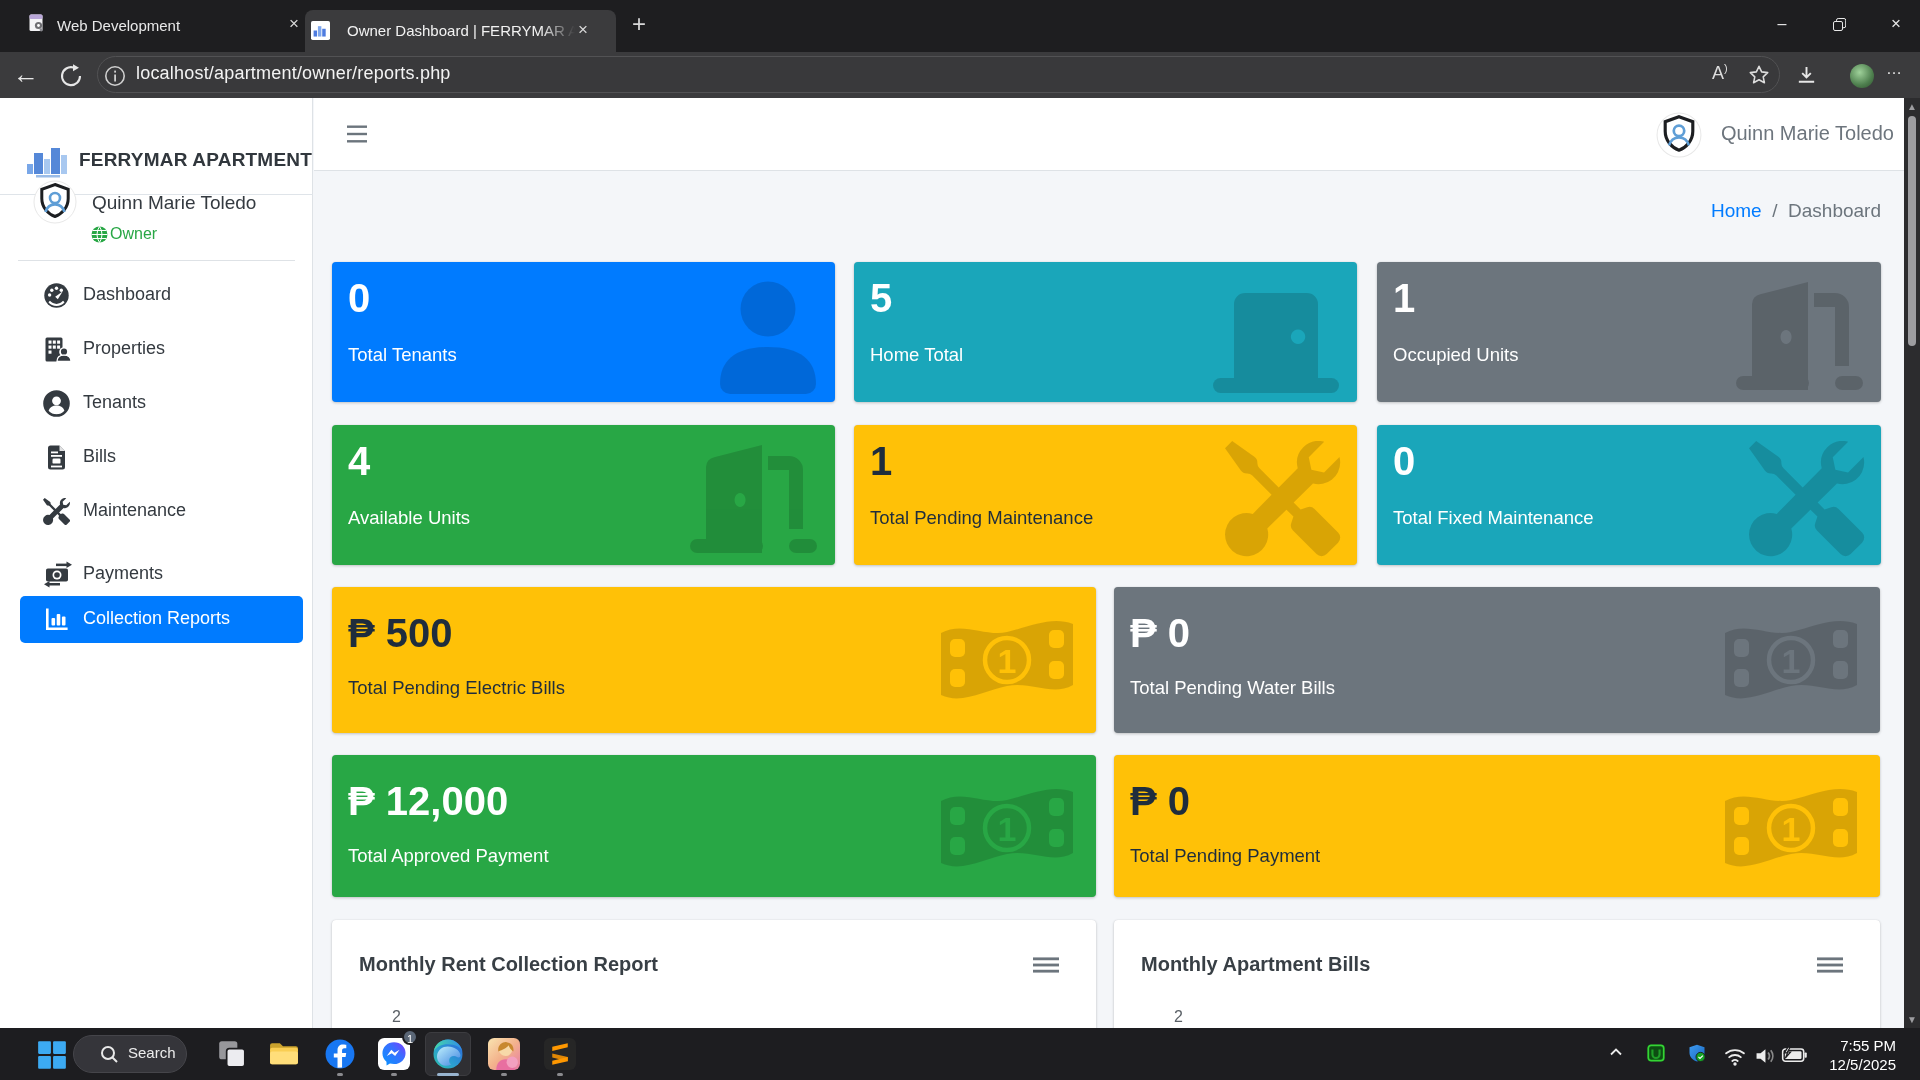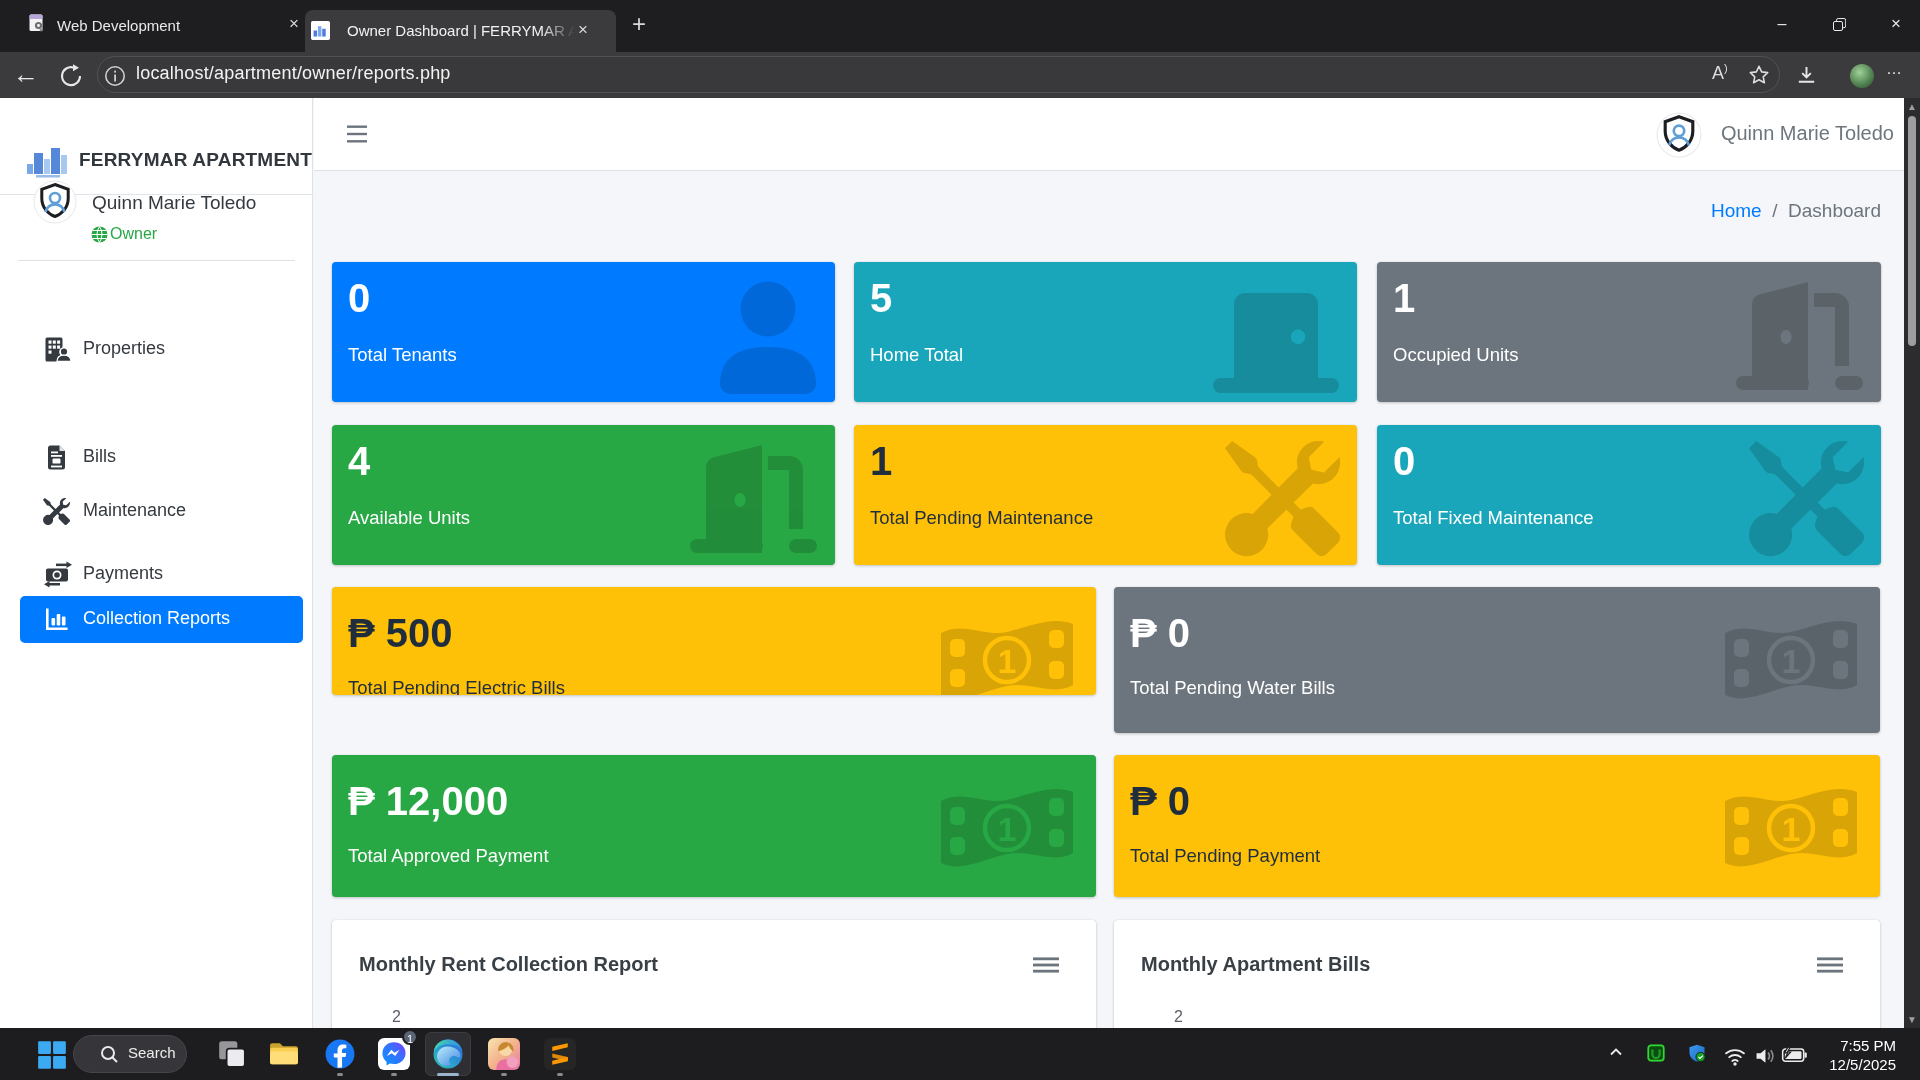--- a/index.html
+++ b/index.html
@@ -149,37 +149,60 @@
         <path d="M12.5 32 c1.6 -5.5 5 -7.6 9.5 -7.6 s7.9 2.1 9.5 7.6" fill="none" stroke="#5f9ed6" stroke-width="2.6"></path>
       </svg>
       <div id="uname">Quinn Marie Toledo</div>
       <svg class="abs" style="left:91px;top:128px" width="17" height="17" viewBox="0 0 17 17">
           <circle cx="8.5" cy="8.5" r="8" fill="#28a745"></circle>
           <path d="M8.5 .5 a14 14 0 0 0 0 16 M8.5 .5 a14 14 0 0 1 0 16 M.5 8.5 h16 M1.6 4.5 h13.8 M1.6 12.5 h13.8" fill="none" stroke="#fff" stroke-width="1"></path>
         </svg>
       <div id="urole">Owner</div>
     </div>
     <div id="sidediv"></div>
+    <div class="nav-item" style="top:174px">
+      <svg width="27" height="27" viewBox="0 0 27 27">
+          <circle cx="13.5" cy="13.5" r="12.2" fill="#343a40"></circle>
+          <g fill="#fff">
+            <circle cx="6.6" cy="13" r="1.7"></circle>
+            <circle cx="8.8" cy="8.2" r="1.7"></circle>
+            <circle cx="13.5" cy="6.3" r="1.7"></circle>
+            <circle cx="18.3" cy="8.2" r="1.7"></circle>
+          </g>
+          <path d="M12.2 14.8 L19.6 9.4 L14.8 17.2 z" fill="#fff"></path>
+          <path d="M6.2 19.5 a9.5 9.5 0 0 0 14.6 0" fill="none" stroke="#fff" stroke-width="2"></path>
+        </svg>
+      <span class="txt">Dashboard</span>
+    </div>
     <div class="nav-item" style="top:228px">
       <svg width="28" height="27" viewBox="0 0 28 27">
           <rect x="2.5" y="1.5" width="17" height="24" rx="1.5" fill="#343a40"></rect>
           <g fill="#fff">
             <rect x="5.5" y="4.5" width="3" height="3.2"></rect>
             <rect x="9.8" y="4.5" width="3" height="3.2"></rect>
             <rect x="14.1" y="4.5" width="3" height="3.2"></rect>
             <rect x="5.5" y="9.5" width="3" height="3.2"></rect>
             <rect x="9.8" y="9.5" width="3" height="3.2"></rect>
             <rect x="14.1" y="9.5" width="3" height="3.2"></rect>
             <rect x="5.5" y="14.5" width="3" height="3.2"></rect>
           </g>
           <circle cx="21" cy="16" r="4.8" fill="#fff"></circle>
           <circle cx="21" cy="15.7" r="3.1" fill="#343a40"></circle>
           <path d="M14 25.5 c0-4.2 3-6.3 7-6.3 s7 2.1 7 6.3 z" fill="#343a40" stroke="#fff" stroke-width="1.3"></path>
         </svg>
       <span class="txt">Properties</span>
+    </div>
+    <div class="nav-item" style="top:282px">
+      <svg width="27" height="27" viewBox="0 0 27 27">
+          <circle cx="13.5" cy="13.5" r="12.3" fill="#343a40"></circle>
+          <circle cx="13.5" cy="10.8" r="4.4" fill="#fff"></circle>
+          <path d="M5.6 20.7 c1.3-3.9 4.2-5.3 7.9-5.3 s6.6 1.4 7.9 5.3 c-2 2.3-4.8 3.6-7.9 3.6 s-5.9-1.3-7.9-3.6z" fill="#fff"></path>
+          <circle cx="13.5" cy="13.5" r="12.3" fill="none" stroke="#343a40" stroke-width="2"></circle>
+        </svg>
+      <span class="txt">Tenants</span>
     </div>
     <div class="nav-item" style="top:336px">
       <svg width="27" height="27" viewBox="0 0 27 27">
           <path d="M5 4 a2.5 2.5 0 0 1 2.5 -2.5 h9 L22 7 v16 a2.5 2.5 0 0 1 -2.5 2.5 h-12 A2.5 2.5 0 0 1 5 23 z" fill="#343a40"></path>
           <path d="M16.5 1.5 L22 7 h-5.5 z" fill="#fff" opacity=".85"></path>
           <g fill="#fff">
             <rect x="8" y="7.5" width="7" height="1.8"></rect>
             <rect x="8" y="11" width="11" height="1.8"></rect>
             <rect x="9.5" y="14.6" width="8" height="5" rx="1.2"></rect>
             <rect x="8" y="21.6" width="11" height="1.8"></rect>
@@ -296,21 +319,21 @@
       </svg>
   </div>
   <div class="sbox bg-teal" style="left:1377px;top:327px;width:504px;height:140px;">
     <div class="num">0</div>
       <div class="lbl">Total Fixed Maintenance</div>
     <svg class="icon" style="right:16px;top:16px" width="116" height="116" viewBox="0 0 116 116" fill="rgba(0,0,0,0.15)">
         <use href="#ic-tools"></use>
       </svg>
   </div>
 
-  <div class="sbox money bg-yellow" style="left:332px;top:489px;width:764px;height:108px;">
+  <div class="sbox money bg-yellow" style="left:332px;top:489px;width:764px;height:146px;">
     <div class="num">₱ 500</div>
       <div class="lbl">Total Pending Electric Bills</div>
     <svg class="icon" style="right:20px;top:26px" width="138" height="90" viewBox="0 0 138 90" fill="rgba(0,0,0,0.15)">
         <use href="#ic-money"></use>
       <circle cx="69" cy="47" r="22" fill="none" stroke="#ffc107" stroke-width="4.5"></circle>
       <text x="69" y="60" font-size="34" font-weight="bold" fill="#ffc107" text-anchor="middle" font-family="Liberation Sans">1</text>
       <rect x="12" y="26" width="15" height="18" rx="5" fill="#ffc107"></rect>
         <rect x="12" y="56" width="15" height="18" rx="5" fill="#ffc107"></rect>
       <rect x="111" y="17" width="15" height="18" rx="5" fill="#ffc107"></rect>
         <rect x="111" y="48" width="15" height="18" rx="5" fill="#ffc107"></rect>

